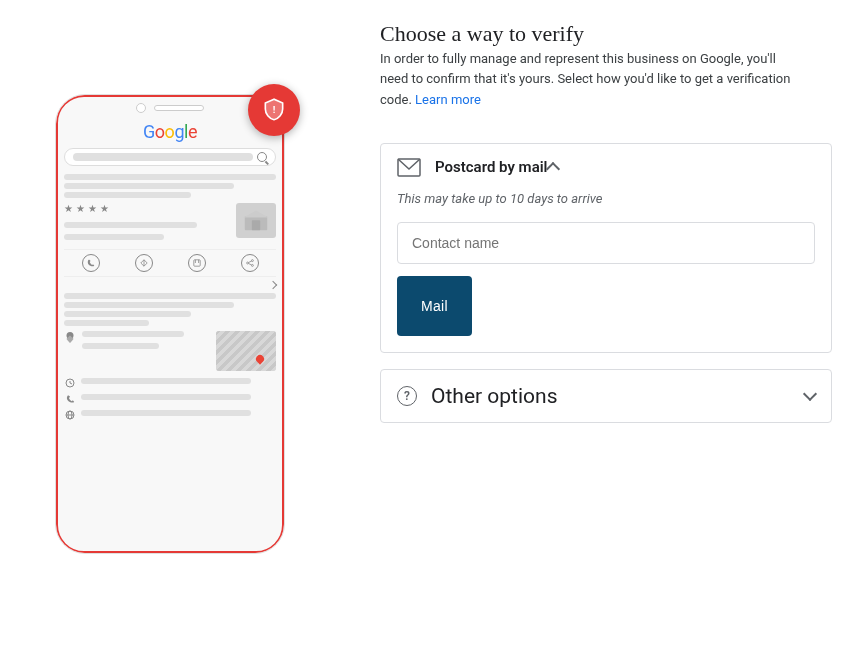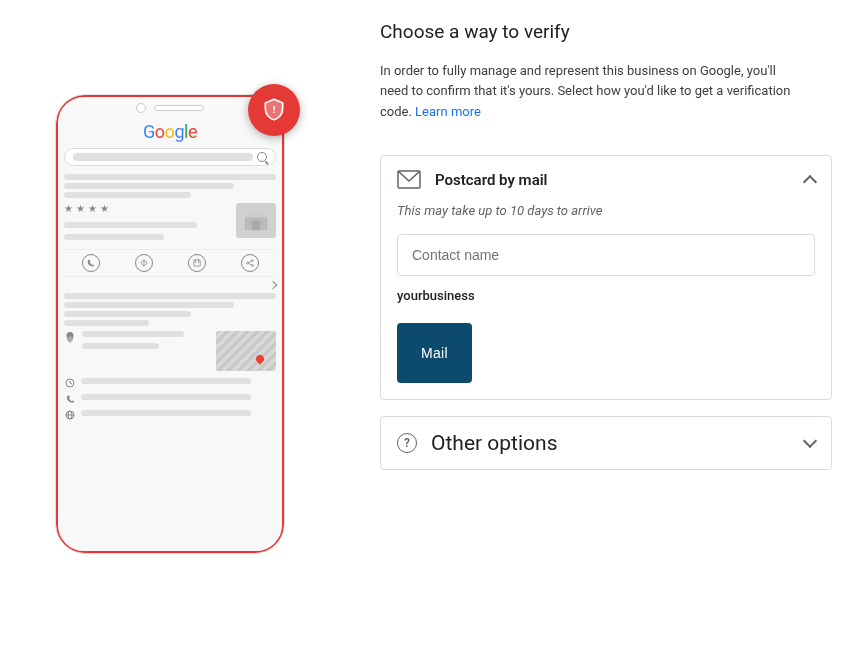--- a/index.html
+++ b/index.html
@@ -333,25 +333,25 @@
     }
 
     .progress-bar-fill {
       height: 100%;
       background: #1a73e8;
       border-radius: 2px;
     }
 
     
     .page-title {
-      font-size: 19px;
+      font-size: 22px;
       font-weight: 400;
       color: #202124;
-      margin-bottom: 16px;
       line-height: 1.3;
+      font-family: Liberation Serif, serif;
     }
 
     .description-text {
       font-size: 13px;
       color: #3c4043;
       line-height: 1.6;
       margin-bottom: 32px;
       max-width: 420px;
     }
 
@@ -363,21 +363,21 @@
     
     .option-section {
       border: 1px solid #dadce0;
       border-radius: 4px;
       margin-bottom: 8px;
     }
 
     .option-header {
       display: flex;
       align-items: center;
-      justify-content: space-between;
+      justify-content: flex-start;
       padding: 14px 16px;
       cursor: pointer;
     }
 
     .option-header-left {
       display: flex;
       align-items: center;
       gap: 14px;
     }
 
@@ -667,21 +667,20 @@
         <span class="option-title">Postcard by mail</span>
       </div>
       <div class="chevron-up"></div>
     </div>
 
     <div class="option-body">
       <p class="postcard-note">This may take up to 10 days to arrive</p>
 
       <input type="text" class="contact-input" placeholder="Contact name" style="">
 
-      <p class="business-name">yourbusiness</p>
 
       <button class="mail-button">Mail</button>
     </div>
   </div>
 
   <div class="other-options-section">
     <div class="other-options-header">
       <div class="other-options-left">
         <div class="question-circle">?</div>
         <span class="other-options-title">Other options</span>

